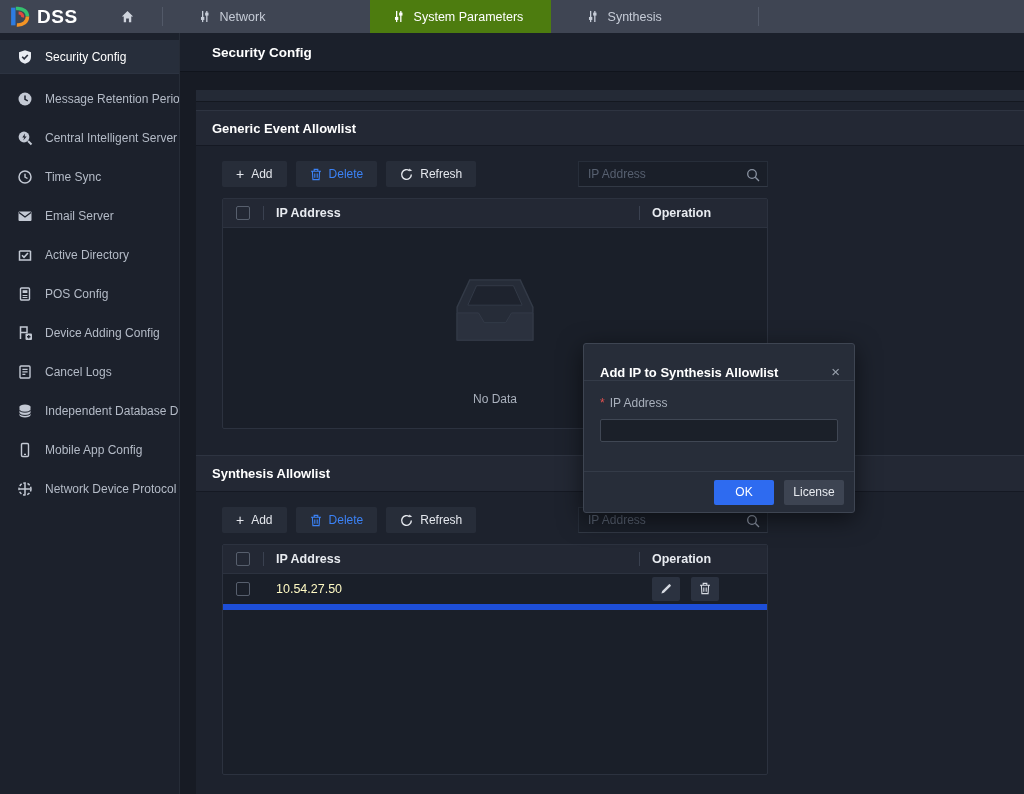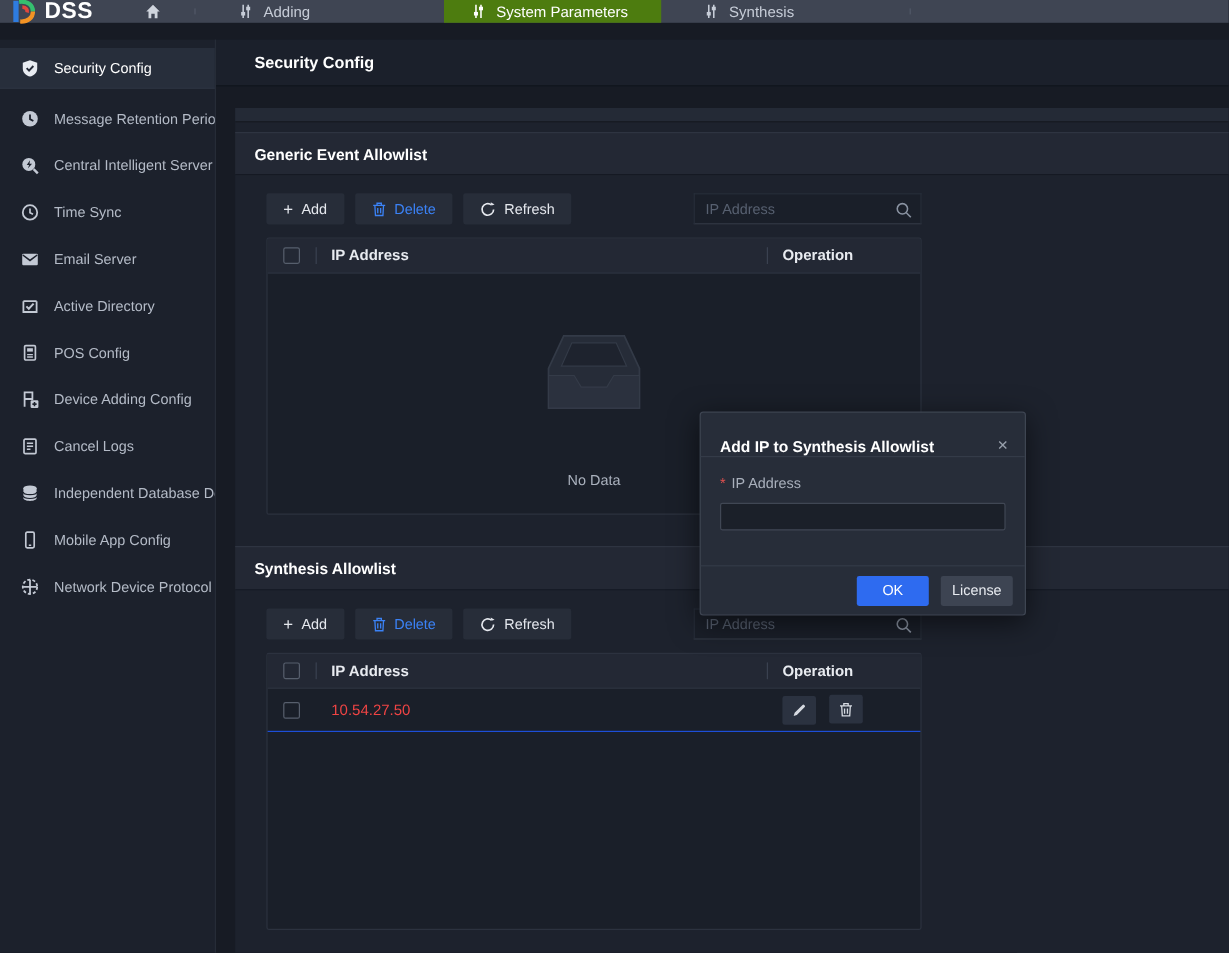--- a/index.html
+++ b/index.html
@@ -2,21 +2,21 @@
 <html><head>
 <meta charset="utf-8">
 <style>
   html,body{margin:0;padding:0;}
   body{width:1024px;height:794px;position:relative;overflow:hidden;
        background:#171b24;font-family:"Liberation Sans",sans-serif;
        -webkit-font-smoothing:antialiased;}
   *{box-sizing:border-box;}
 
   
-  .topbar{position:absolute;top:0;left:0;width:1024px;height:19px;background:#3f4553;
+  .topbar{position:absolute;top:0;left:0;width:1024px;height:33px;background:#3f4553;
           display:flex;align-items:stretch;z-index:5;gap:13px;}
   .logo{display:flex;align-items:center;gap:6px;padding:0 16px 0 8px;}
   .logo-text{color:#fff;font-weight:bold;font-size:19px;letter-spacing:.5px;}
   .home-tab{width:42px;display:flex;align-items:center;justify-content:center;cursor:pointer;}
   .tb-divider{width:1px;background:#525968;margin:7px 0;}
   .tab{width:181px;display:flex;align-items:center;gap:9px;padding-left:22px;
        font-size:12.5px;color:#c6ccd7;cursor:pointer;}
   .tab.active{background:#4d7c0f;color:#fff;}
   .tb-rest{flex:1;}
 
@@ -56,22 +56,22 @@
   .tbl-head{height:29px;background:#232834;border-bottom:1px solid #2c323f;display:flex;
             align-items:center;font-size:12.5px;font-weight:bold;color:#e8ebf0;}
   .col-check{width:40px;display:flex;justify-content:center;align-items:center;}
   .checkbox{width:14px;height:14px;border:1px solid #575f6d;border-radius:2px;background:transparent;cursor:pointer;}
   .vdiv{width:1px;height:14px;background:#3a4150;}
   .col-ip{flex:1;padding-left:12px;}
   .col-op{width:127px;padding-left:12px;}
   .tbl-body{height:200px;position:relative;}
   .empty{position:absolute;left:0;right:0;top:48px;text-align:center;}
   .no-data{margin-top:44px;font-size:12px;color:#aab1bd;}
-  .tbl-row{height:36px;display:flex;align-items:center;font-size:12.5px;color:#ef4444;
-           border-bottom:1px solid #1d4ed8;justify-content:flex-end;}
+  .tbl-row{height:36px;display:flex;align-items:center;font-size:12.5px;color:#fef9c3;
+           border-bottom:6px solid #1d4ed8;justify-content:flex-end;}
   .op-btn{width:28px;height:24px;background:#2b3240;border-radius:2px;display:inline-flex;
           align-items:center;justify-content:center;margin-right:8px;color:#d6dae1;cursor:pointer;}
 
   
   .modal{position:absolute;left:583px;top:343px;width:272px;background:#272d39;
          border:1px solid #3e4552;border-radius:3px;box-shadow:0 6px 24px rgba(0,0,0,.55);z-index:20;}
   .modal-head{height:37px;border-bottom:1px solid #343b48;display:flex;align-items:flex-end;
               padding:0 12px 0 16px;}
   .modal-title{font-weight:bold;font-size:13px;color:#fff;flex:1;}
   .modal-close{color:#98a0ac;font-size:15px;cursor:pointer;padding:0 2px;}
@@ -113,21 +113,21 @@
   <div class="tb-divider"></div>
   <div class="tab">
     <span>
       <svg width="13" height="13" viewBox="0 0 14 14">
         <line x1="5" y1="1" x2="5" y2="13" stroke="#c7cdd8" stroke-width="1.4"></line>
         <line x1="9.5" y1="1" x2="9.5" y2="13" stroke="#c7cdd8" stroke-width="1.4"></line>
         <rect x="3.2" y="7.5" width="3.6" height="3.2" fill="#c7cdd8"></rect>
         <rect x="7.7" y="2.8" width="3.6" height="3.2" fill="#c7cdd8"></rect>
       </svg>
     </span>
-    <span>Adding</span>
+    <span>Network</span>
   </div>
   <div class="tab active">
     <span>
       <svg width="13" height="13" viewBox="0 0 14 14">
         <line x1="5" y1="1" x2="5" y2="13" stroke="#ffffff" stroke-width="1.4"></line>
         <line x1="9.5" y1="1" x2="9.5" y2="13" stroke="#ffffff" stroke-width="1.4"></line>
         <rect x="3.2" y="7.5" width="3.6" height="3.2" fill="#ffffff"></rect>
         <rect x="7.7" y="2.8" width="3.6" height="3.2" fill="#ffffff"></rect>
       </svg>
     </span>

